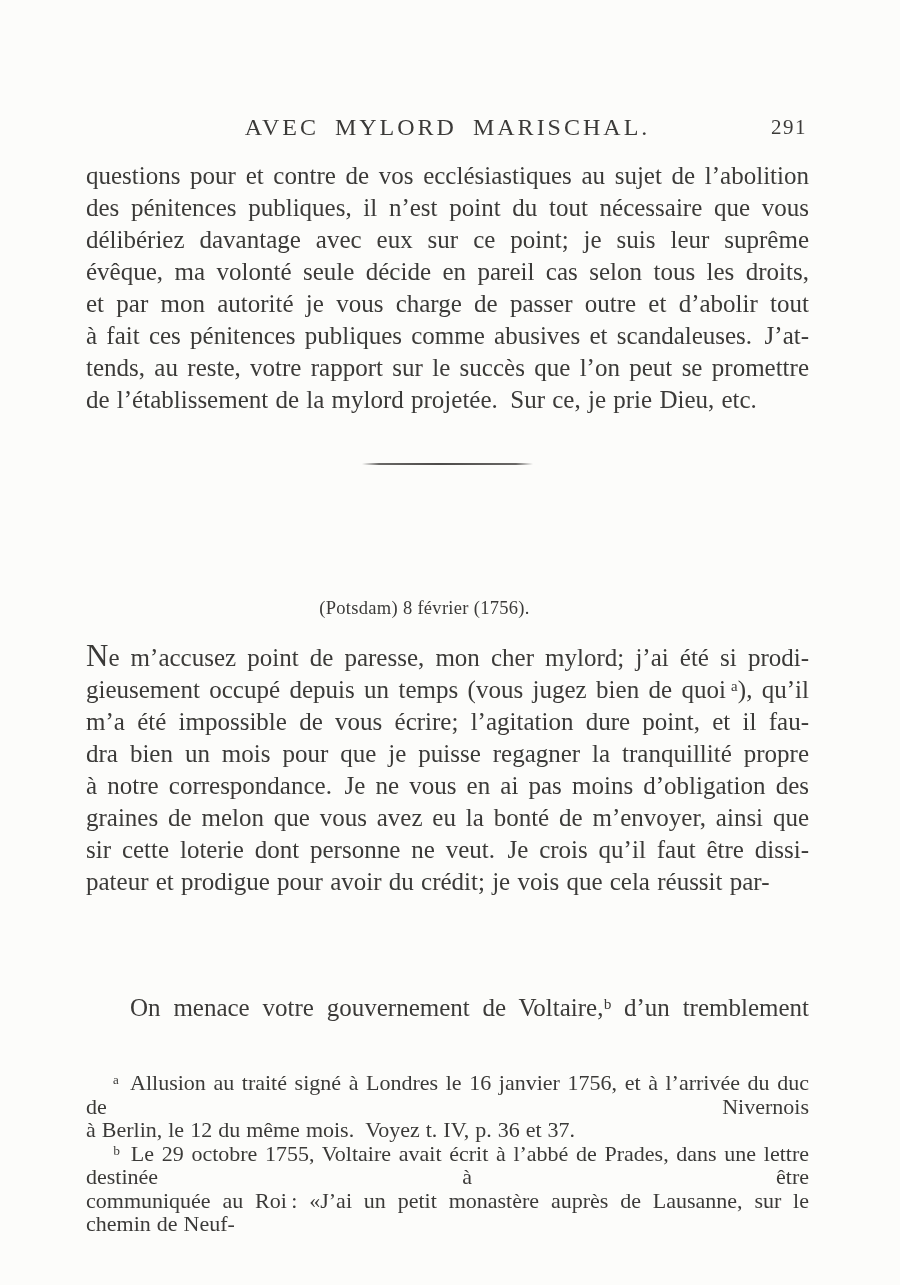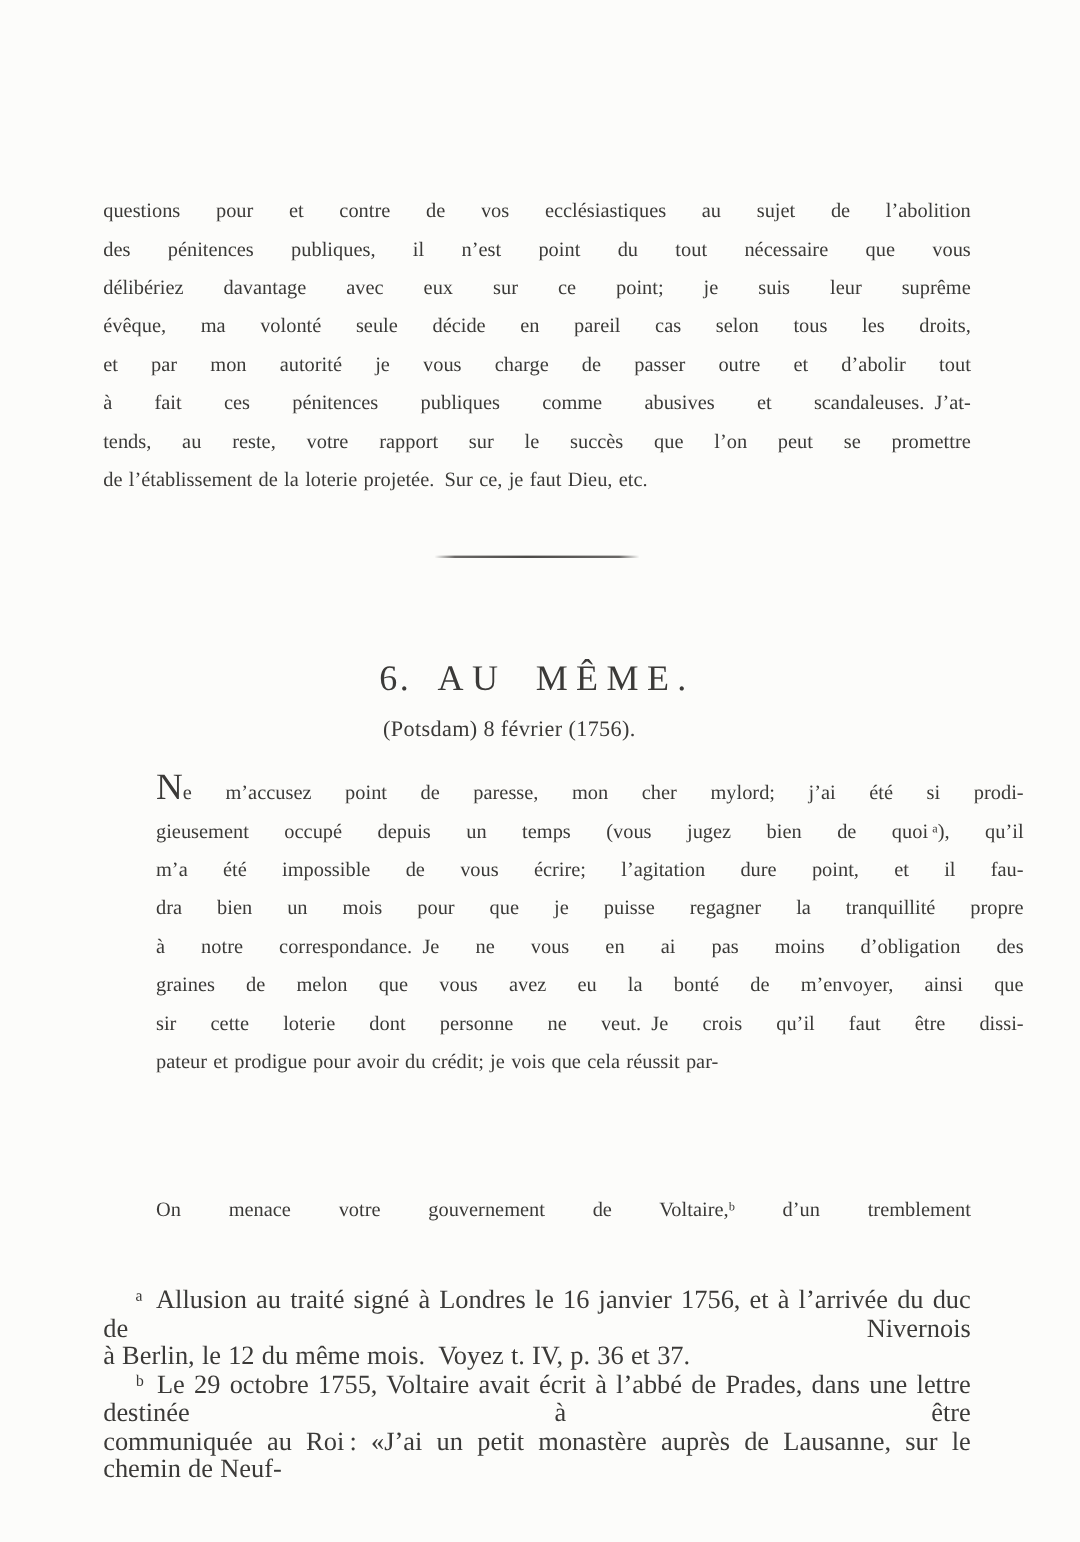--- a/index.html
+++ b/index.html
@@ -32,21 +32,21 @@
   }
   .page-number {
     position: absolute;
     right: 2px;
     top: 3px;
     font-size: 21px;
     letter-spacing: 1.5px;
   }
   
   .line {
-    font-size: 17px;
+    font-size: 25px;
     line-height: 32px;
     text-align: justify;
     text-align-last: justify;
     word-spacing: 1px;
     white-space: normal;
   }
   .para-cont { top: 160px; }
   .para-cont .line:last-child { text-align-last: left; }
 
   .divider {
@@ -81,21 +81,21 @@
   .dateline {
     top: 596px;
     text-align: center;
     padding-right: 46px;
     box-sizing: border-box;
     font-size: 18.5px;
     line-height: 24px;
     letter-spacing: 0.3px;
   }
 
-  .letter-p1 { top: 640px; margin-left: 44px; }
+  .letter-p1 { top: 640px; }
   .letter-p1 .line:last-child { text-align-last: left; }
   .letter-p1 .line:first-child::first-letter {
     font-size: 31px;
     line-height: 1;
   }
 
   .para2 { top: 992px; }
   .para2 .line { text-indent: 44px; }
 
   
@@ -106,37 +106,38 @@
     word-spacing: 0.5px;
   }
   .note .line:first-child { text-indent: 27px; }
   .note .line:last-child { text-align-last: left; }
 </style>
 </head>
 <body>
 
 <div class="page">
 
+  <div class="block header">
+    <div class="running-title">AVEC MYLORD MARISCHAL.</div>
+    <div class="page-number">291</div>
+  </div>
 
   <div class="block para-cont">
       <div class="line">questions pour et contre de vos ecclésiastiques au sujet de l’abolition</div>
       <div class="line">des pénitences publiques, il n’est point du tout nécessaire que vous</div>
       <div class="line">délibériez davantage avec eux sur ce point; je suis leur suprême</div>
       <div class="line">évêque, ma volonté seule décide en pareil cas selon tous les droits,</div>
       <div class="line">et par mon autorité je vous charge de passer outre et d’abolir tout</div>
       <div class="line">à fait ces pénitences publiques comme abusives et scandaleuses. J’at-</div>
       <div class="line">tends, au reste, votre rapport sur le succès que l’on peut se promettre</div>
-      <div class="line">de l’établissement de la loterie projetée. Sur ce, je faut Dieu, etc.</div>
+      <div class="line">de l’établissement de la mylord projetée. Sur ce, je prie Dieu, etc.</div>
     </div>
 
   <div class="divider"></div>
 
-  <div class="block section-heading">
-    <span class="section-number">6.</span><span class="section-title">AU MÊME.</span>
-  </div>
 
   <div class="block dateline">(Potsdam) 8 février (1756).</div>
 
   <div class="block letter-p1">
       <div class="line">Ne m’accusez point de paresse, mon cher mylord; j’ai été si prodi-</div>
       <div class="line">gieusement occupé depuis un temps (vous jugez bien de quoi ᵃ), qu’il</div>
       <div class="line">m’a été impossible de vous écrire; l’agitation dure point, et il fau-</div>
       <div class="line">dra bien un mois pour que je puisse regagner la tranquillité propre</div>
       <div class="line">à notre correspondance. Je ne vous en ai pas moins d’obligation des</div>
       <div class="line">graines de melon que vous avez eu la bonté de m’envoyer, ainsi que</div>

